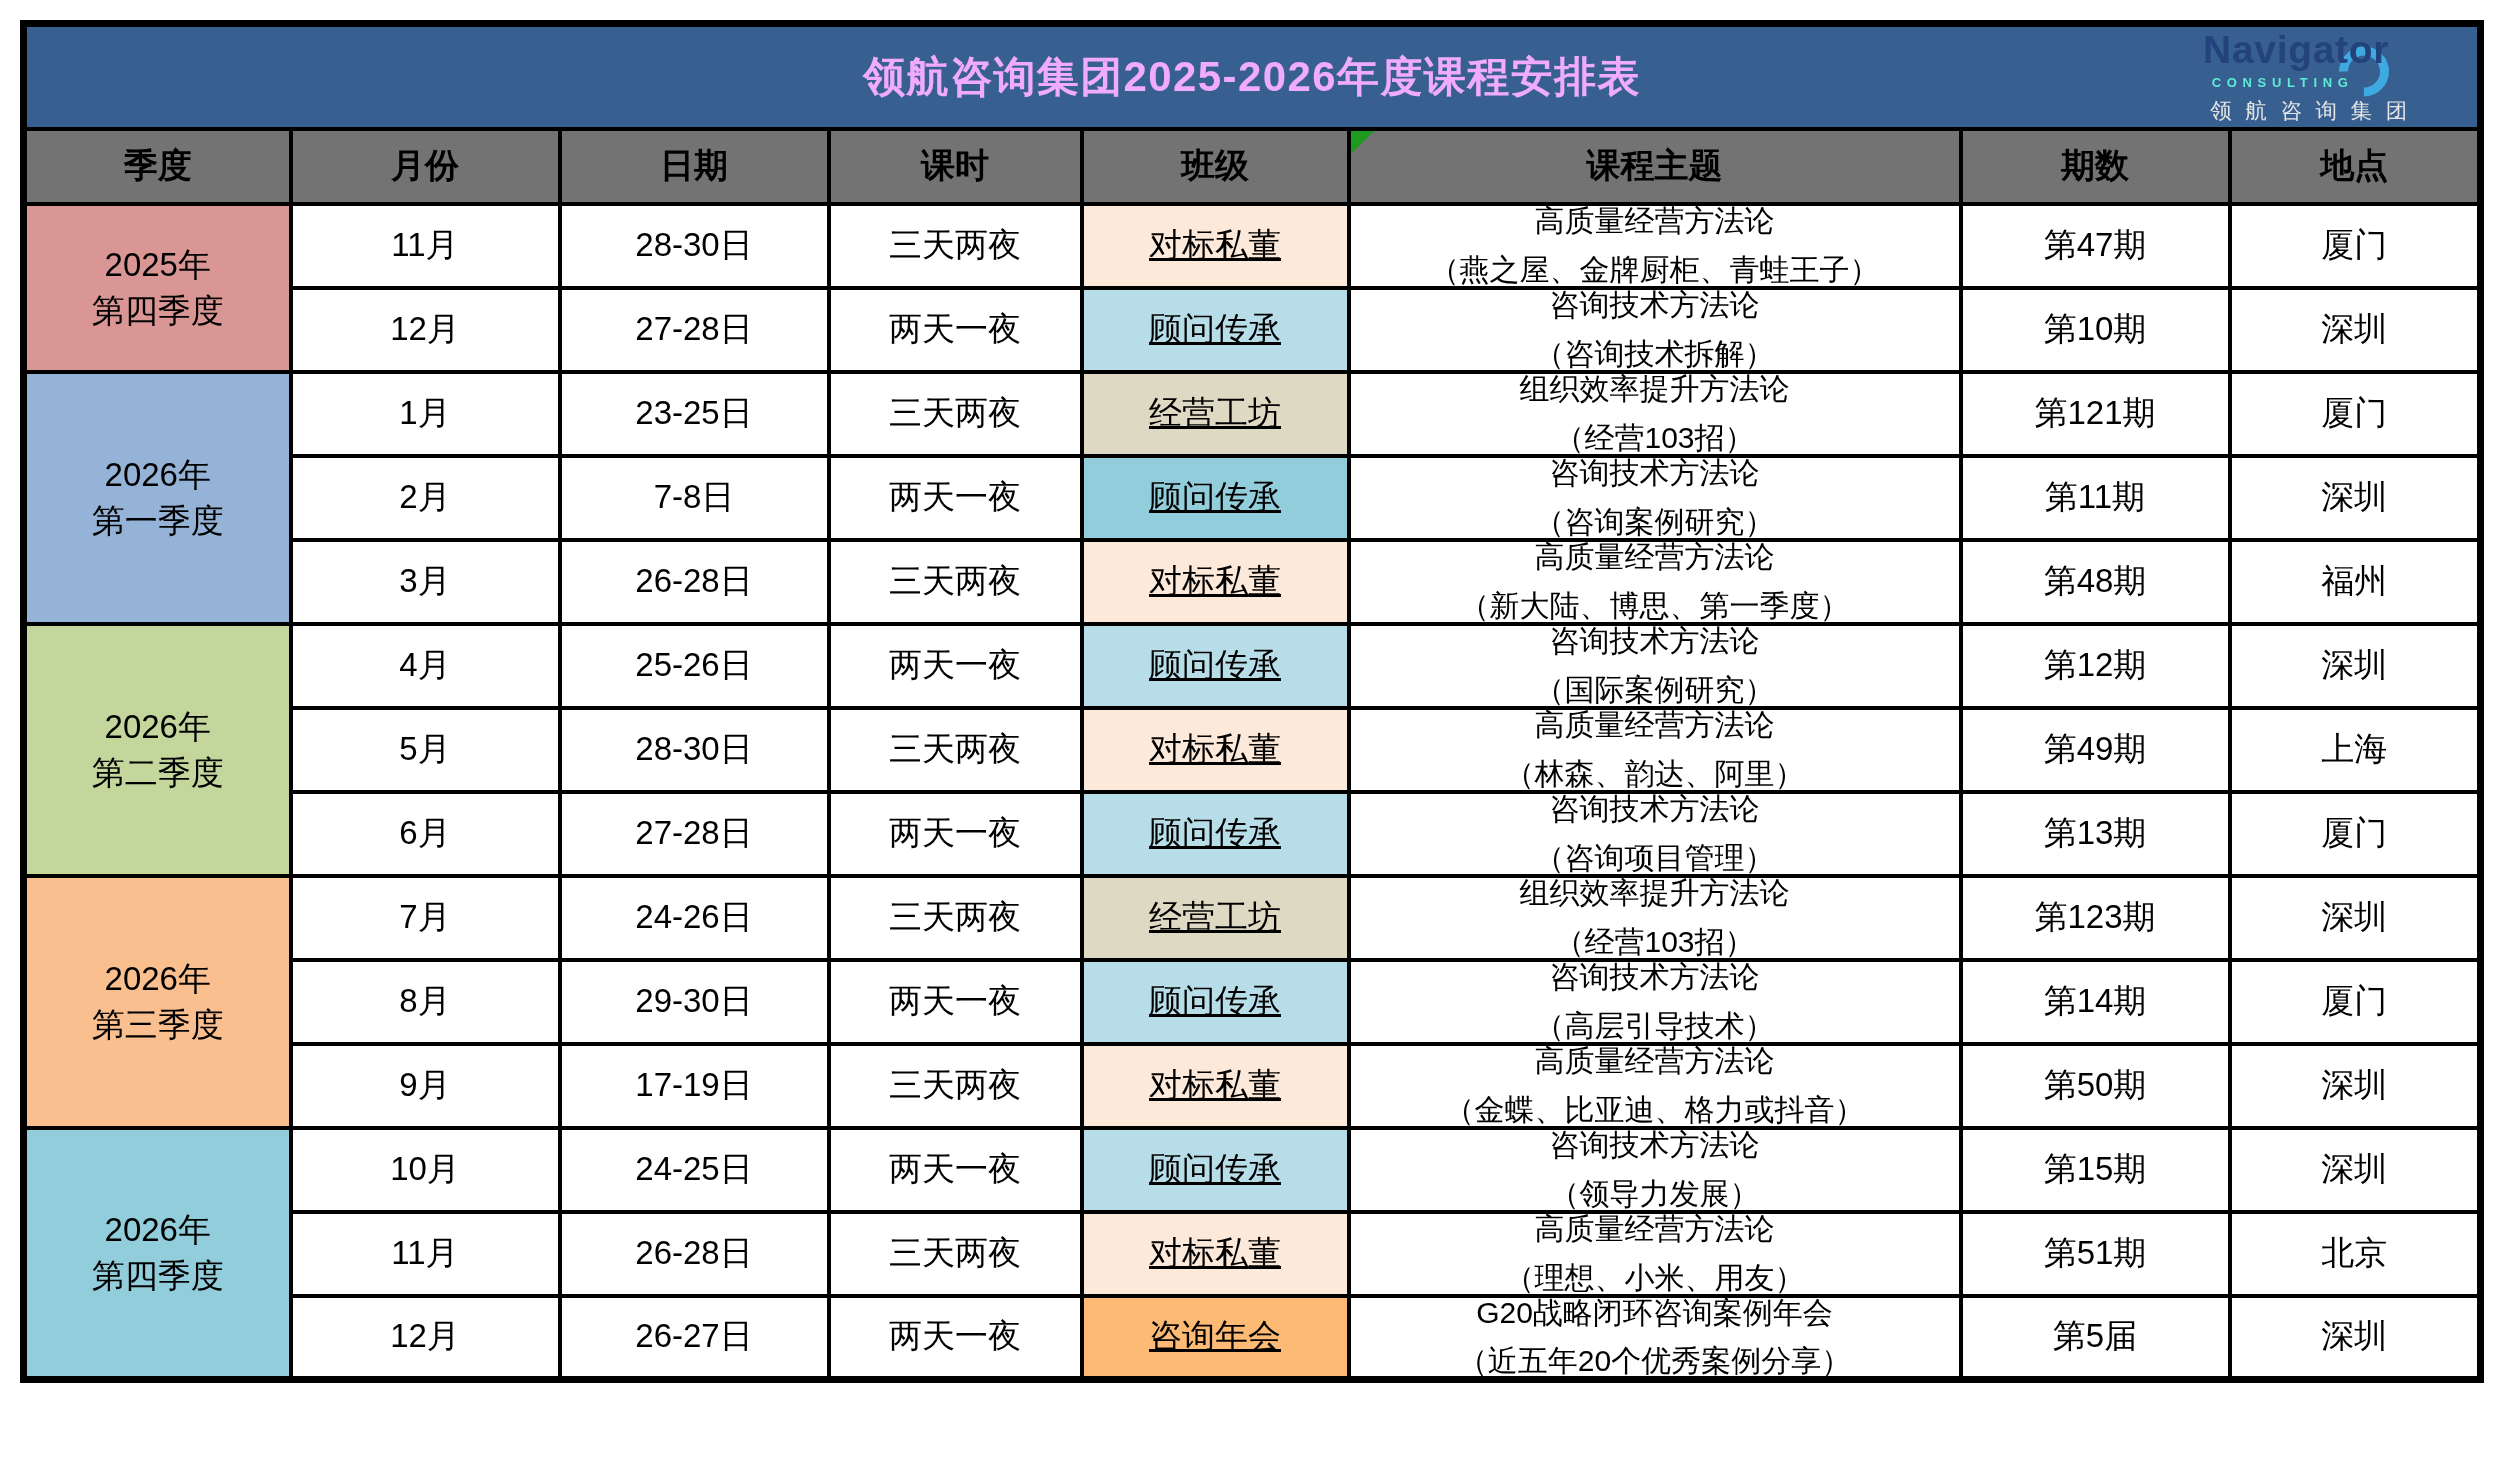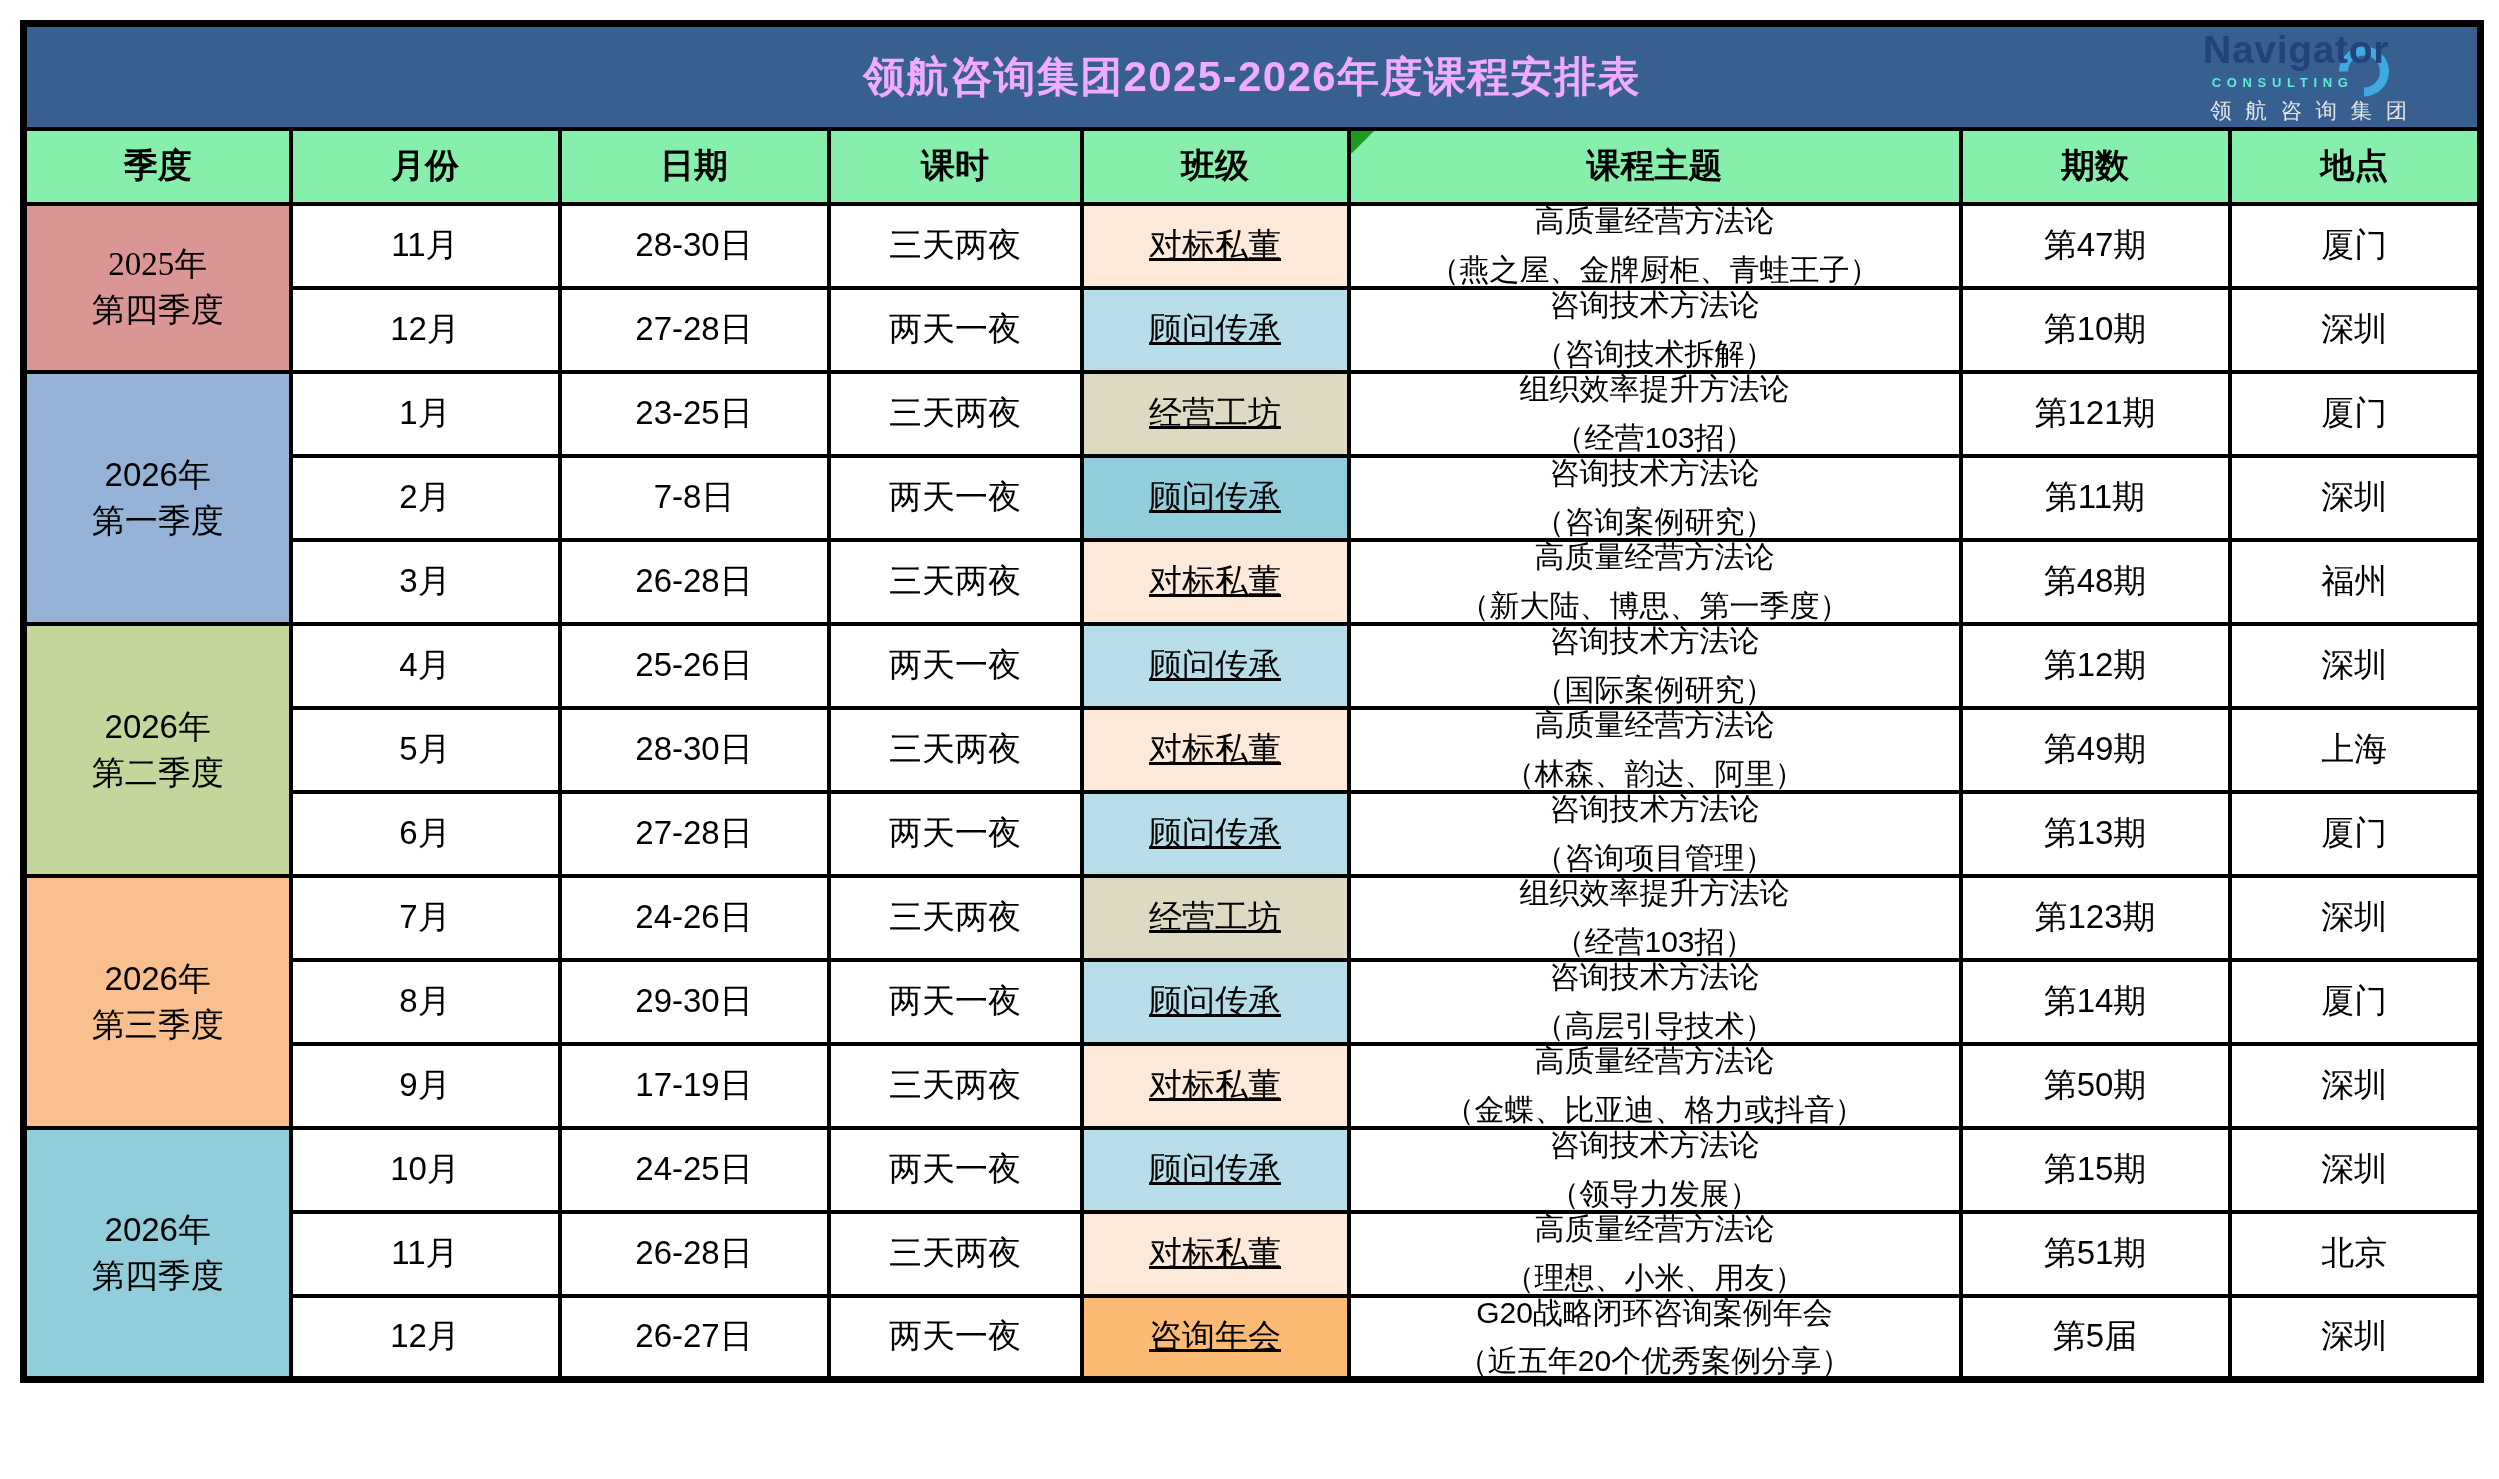--- a/index.html
+++ b/index.html
@@ -11,21 +11,21 @@
     position:absolute;left:20px;top:20px;width:2459px;
     border-collapse:collapse;table-layout:fixed;
     border:7.2px solid #000;background:#fff;
   }
   td,th{border:4.3px solid #000;text-align:center;vertical-align:middle;padding:0;overflow:hidden;}
   tr.row-title{height:105px;}
   tr.row-head{height:75px;}
   tr.data{height:84px;}
   .title-cell{background:#376091;position:relative;}
   .page-title{color:#f0abfc;font-size:42px;font-weight:700;letter-spacing:1.4px;}
-  th{background:#86efac;font-size:34px;font-weight:700;position:relative;}
+  th{background:#737373;font-size:34px;font-weight:700;position:relative;}
   td.cell{font-size:33px;font-weight:500;background:#ffffff;}
   td.quarter{font-weight:500;font-size:33px;}
   .qline{line-height:1.0;}
   .qline + .qline{margin-top:13px;}
   td.klass{font-size:33px;font-weight:500;text-decoration:underline;}
   td.topic{font-size:30px;font-weight:500;line-height:1.0;}
   .topic-l1{margin-bottom:18.7px;}
   
   .marker{
     position:absolute;left:0;top:0;width:0;height:0;
@@ -84,21 +84,21 @@
     <th>班级</th>
     <th>
       <span class="marker"></span>
       <span>课程主题</span>
     </th>
     <th>期数</th>
     <th>地点</th>
   </tr>
 
   <tr class="data">
-    <td class="quarter" rowspan="2" style="background-color: rgb(217, 150, 148); font-family: Liberation Serif, serif;">
+    <td class="quarter" rowspan="2" style="background-color: rgb(217, 150, 148);">
       <div class="qline">2025年</div>
       <div class="qline">第四季度</div>
     </td>
     <td class="cell">11月</td>
     <td class="cell">28-30日</td>
     <td class="cell">三天两夜</td>
     <td class="klass" style="background-color: rgb(253, 233, 217);">对标私董</td>
     <td class="topic">
       <div class="topic-l1">高质量经营方法论</div>
       <div class="topic-l2">（燕之屋、金牌厨柜、青蛙王子）</div>

